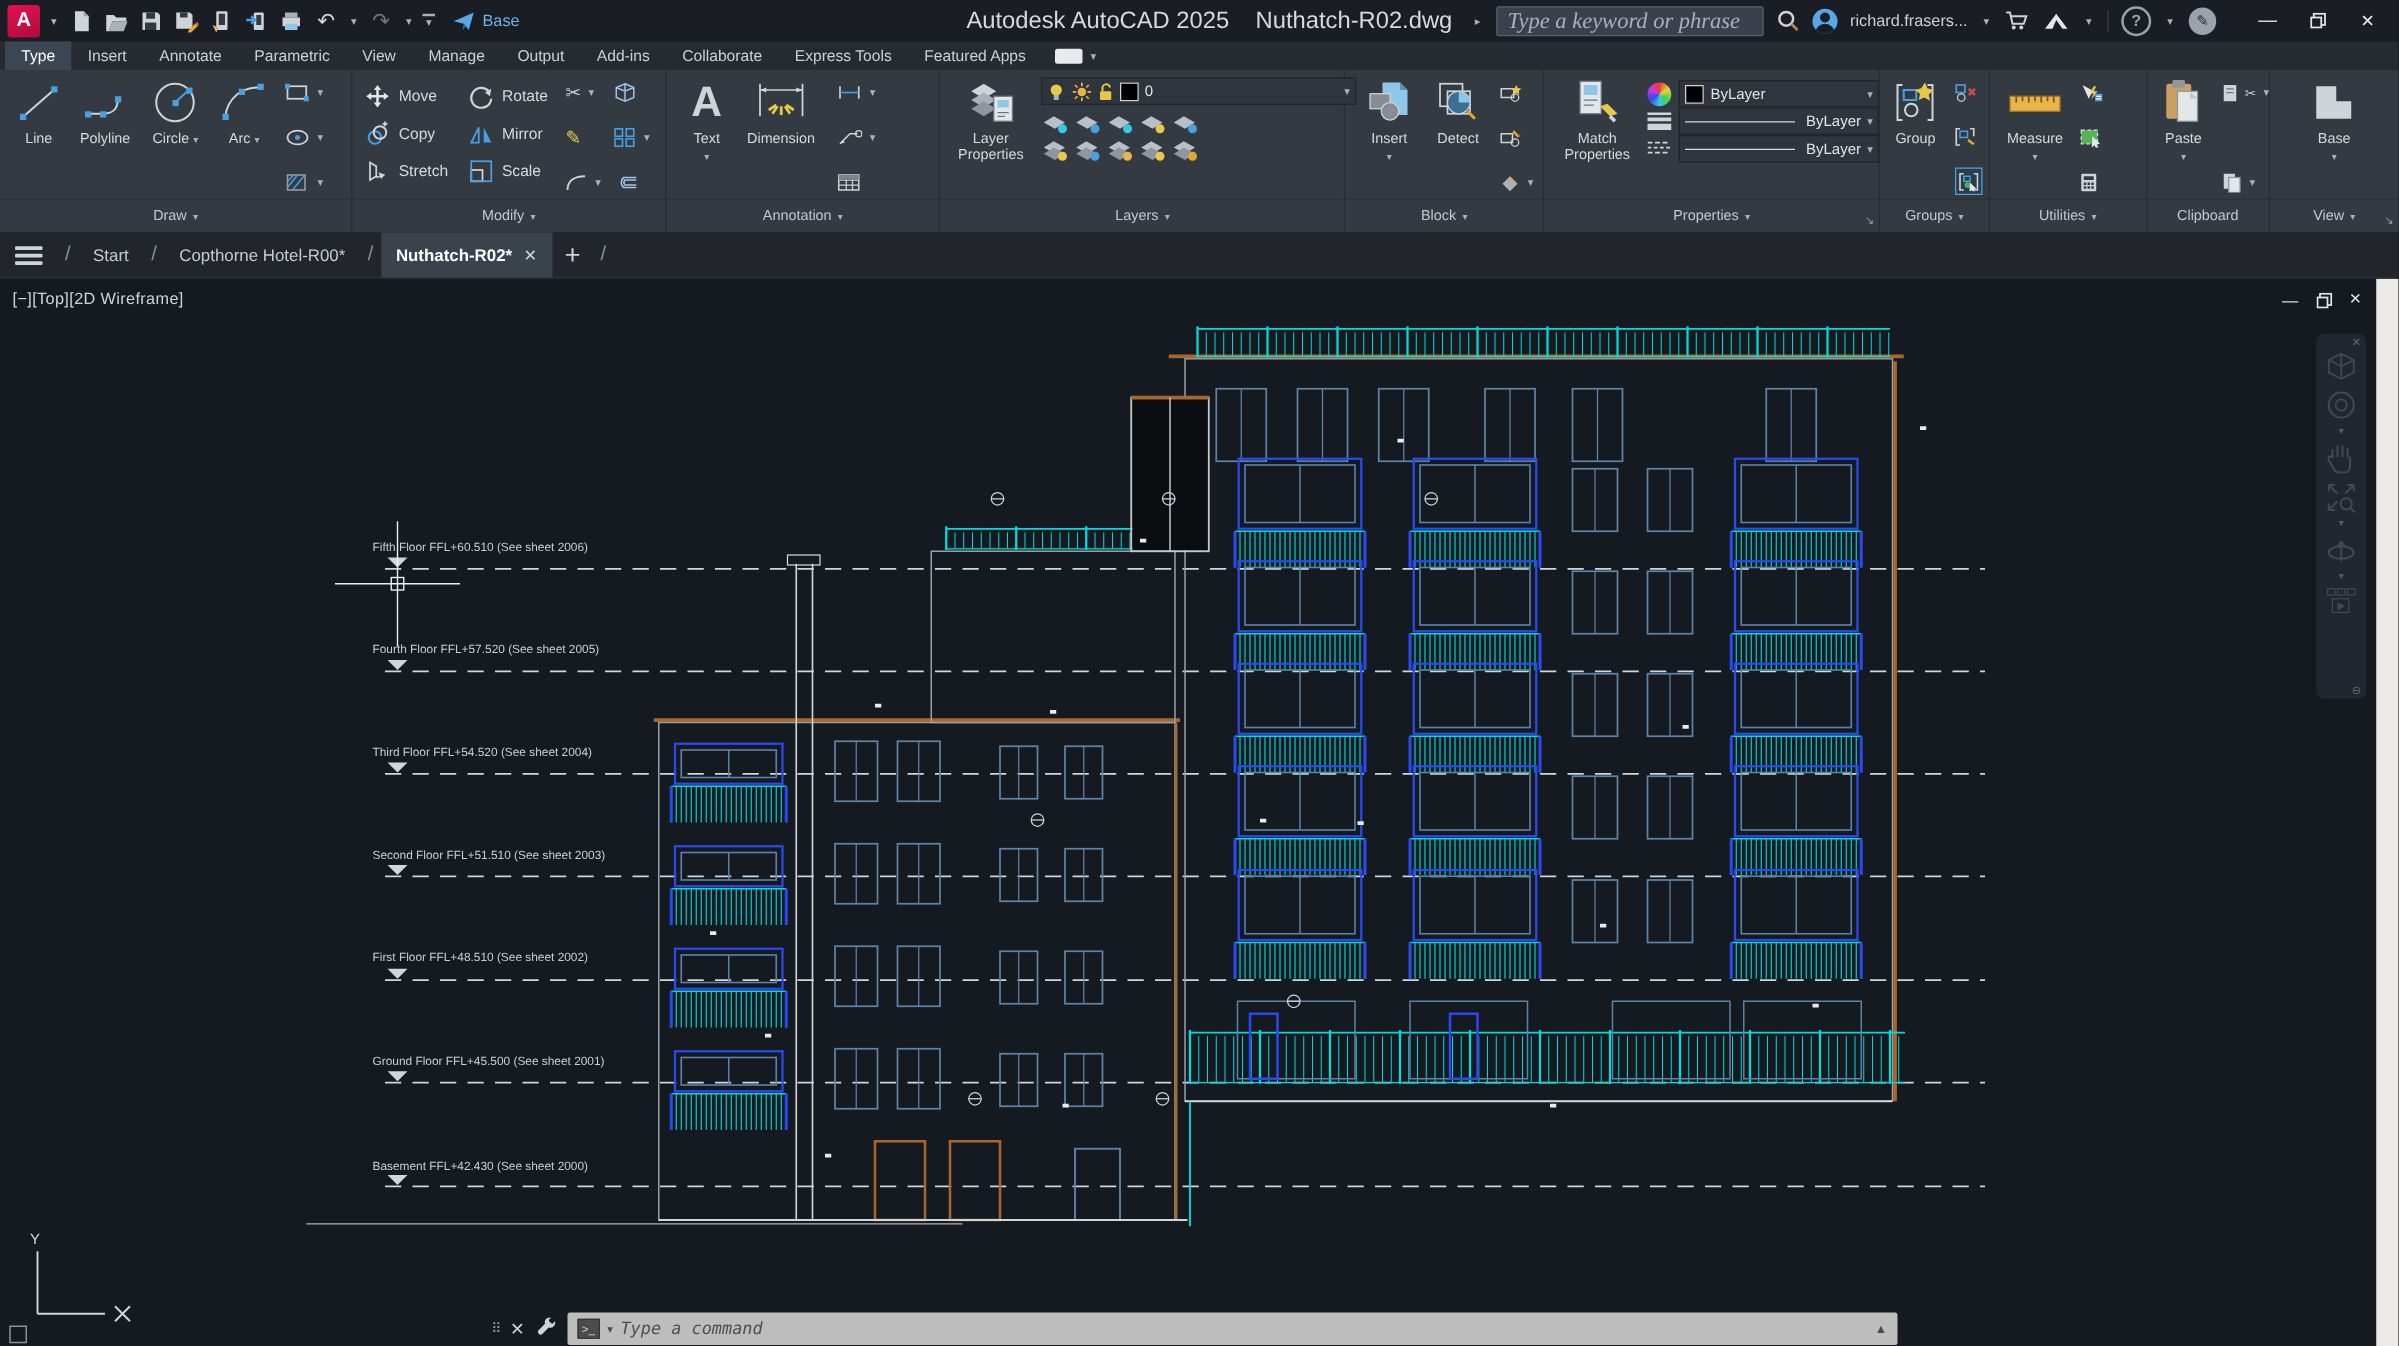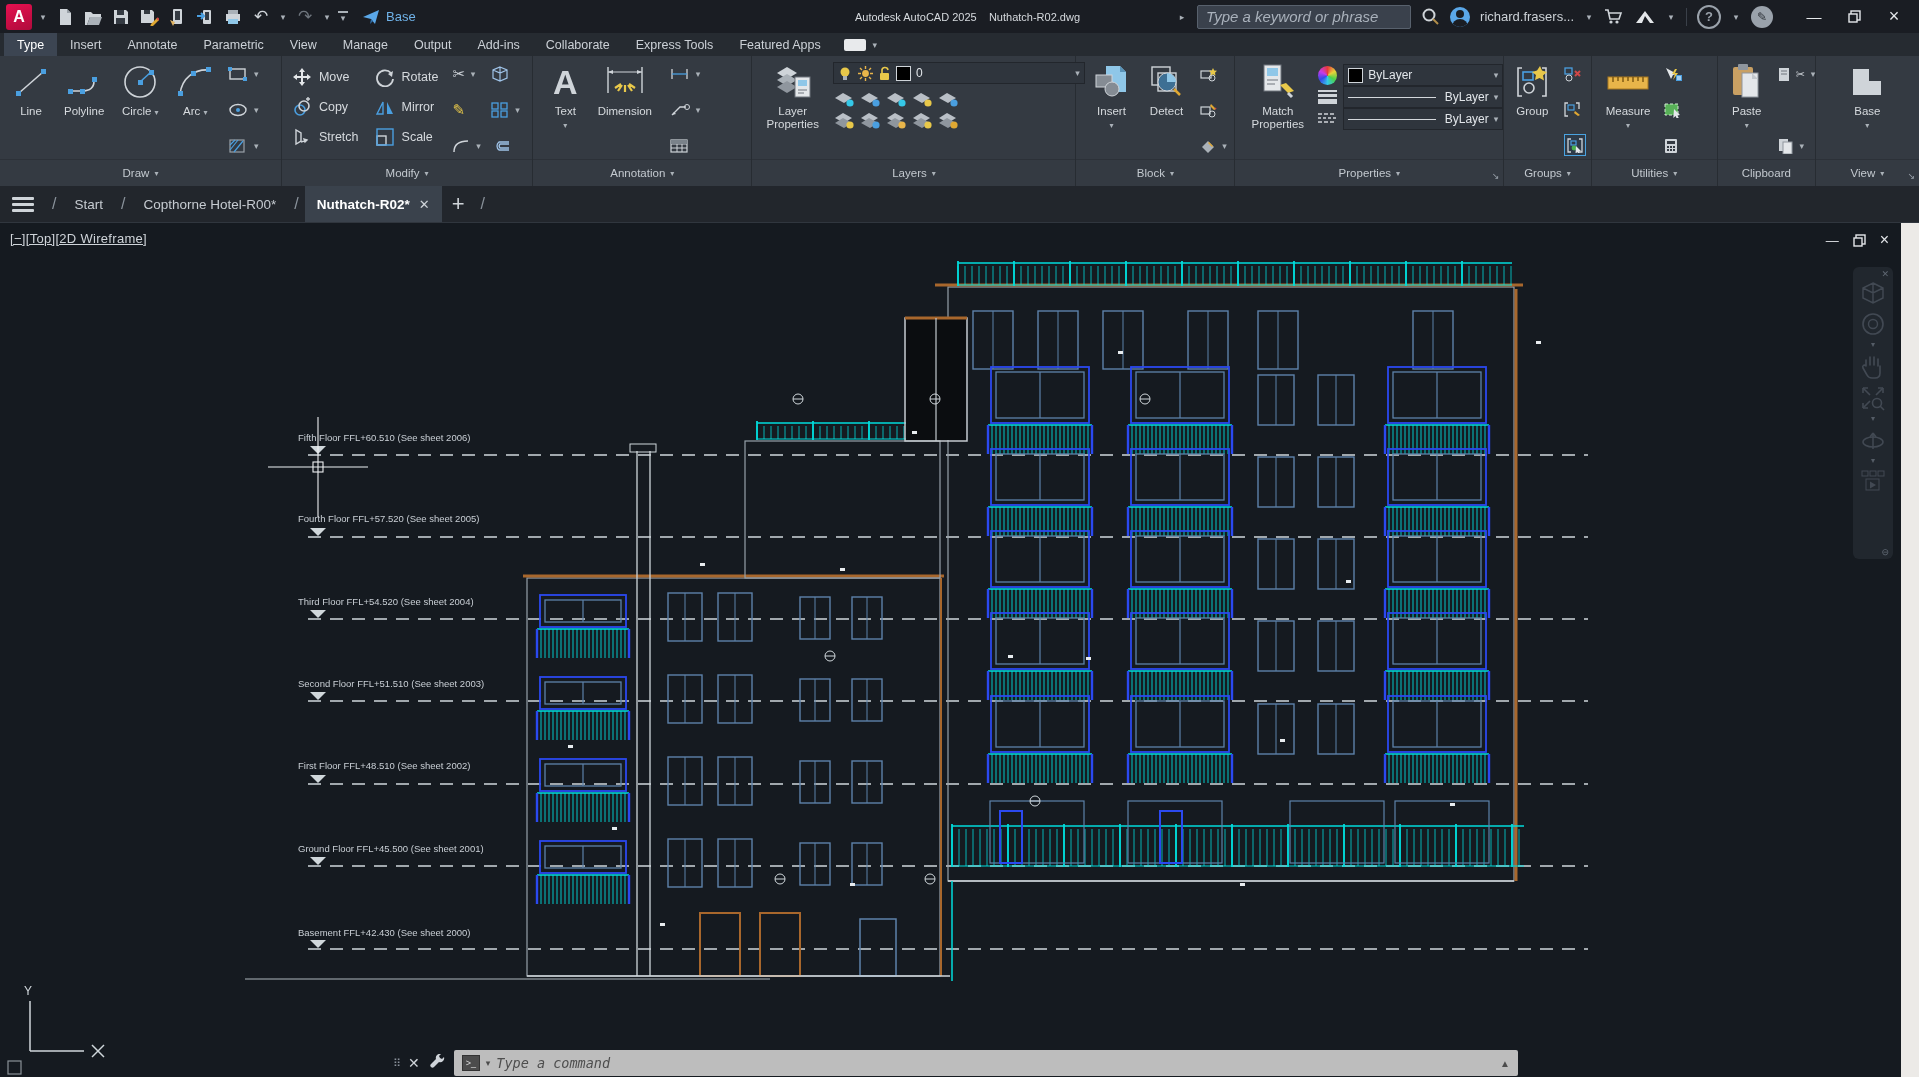--- a/index.html
+++ b/index.html
@@ -9,25 +9,25 @@
 
   
   .titlebar{height:33px;background:#1a1d23;display:flex;align-items:center;position:relative;}
   .qat{display:flex;align-items:center;gap:6px;padding-left:6px;}
   .alogo{width:26px;height:26px;background:linear-gradient(160deg,#e51050,#b00b3c);border-radius:3px;
          color:#fff;font-weight:bold;font-size:16px;display:flex;align-items:center;justify-content:center;}
   .qbtn{width:22px;height:22px;display:flex;align-items:center;justify-content:center;color:#c9ced4;}
   .qbtn svg{display:block}
   .caret{color:#aab1b8;font-size:9px;width:10px;text-align:center;}
   .share{display:flex;align-items:center;gap:6px;color:#6fb2e8;font-size:13px;margin-left:8px;}
-  .apptitle{position:absolute;left:16px;right:0;text-align:center;font-size:11px;color:#d6dade;pointer-events:none;}
+  .apptitle{position:absolute;left:16px;right:0;text-align:center;font-size:19px;color:#d6dade;pointer-events:none;}
   .apptitle span{pointer-events:auto}
   .tb-right{margin-left:auto;display:flex;align-items:center;gap:10px;padding-right:10px;}
   .searchbox{width:196px;height:22px;background:#3a414c;border:1px solid #58616d;border-radius:2px;
-             color:#f9a8d4;font-style:italic;font-size:15px;padding:0 8px;font-family:Liberation Sans, sans-serif;}
+             color:#f9a8d4;font-style:italic;font-size:18px;padding:0 8px;font-family:Liberation Serif, serif;}
   .searchbox::placeholder{color:#a9b1bb;}
   .usericon{width:20px;height:20px;border-radius:50%;position:relative;overflow:hidden;background:#5aa7e8;}
   .usericon::before{content:"";position:absolute;left:6px;top:3px;width:8px;height:8px;border-radius:50%;background:#1a1d23;}
   .usericon::after{content:"";position:absolute;left:2px;top:12px;width:16px;height:10px;border-radius:8px 8px 0 0;background:#1a1d23;}
   .username{color:#ccd1d6;font-size:13px;}
   .helpcircle{width:20px;height:20px;border:2px solid #9aa2ab;border-radius:50%;color:#9aa2ab;
               font-weight:bold;display:flex;align-items:center;justify-content:center;font-size:13px;}
   .pencircle{width:22px;height:22px;border-radius:50%;background:#9aa2ab;color:#2a2e34;
              display:flex;align-items:center;justify-content:center;font-size:12px;}
   .sep-v{width:1px;height:18px;background:#3a4049;}
@@ -73,21 +73,21 @@
   .ft-menu{width:46px;display:flex;align-items:center;justify-content:center;}
   .burger div{width:22px;height:3px;background:#cfd4d9;margin:3px 0;border-radius:1px;}
   .ft-slash{color:#8a929b;display:flex;align-items:center;font-size:16px;padding:0 6px;}
   .ftab{display:flex;align-items:center;padding:0 12px;font-size:13.5px;color:#c6cbd1;gap:9px;}
   .ftab.active{background:#3a424c;color:#fff;font-weight:bold;}
   .ftab .x{font-weight:normal;color:#cfd4d9;font-size:13px;}
   .ft-plus{display:flex;align-items:center;color:#cfd4d9;font-size:22px;padding:0 10px;}
 
   
   .draw-area{position:relative;width:1919px;height:855px;background:#151a20;overflow:hidden;}
-  .vplabel{position:absolute;left:10px;top:8px;font-size:13px;color:#cfd4d9;letter-spacing:.3px;text-decoration:underline;}
+  .vplabel{position:absolute;left:10px;top:8px;font-size:13px;color:#cfd4d9;letter-spacing:.3px;}
   .vpctrl{position:absolute;top:8px;right:30px;display:flex;gap:14px;color:#e4e7ea;font-size:13px;align-items:center;}
   .rstrip{position:absolute;right:0;top:0;width:18px;height:855px;background:#eceae7;}
   .navbar{position:absolute;right:26px;top:44px;width:40px;height:292px;border-radius:6px;
           background:rgba(150,160,175,0.10);display:flex;flex-direction:column;align-items:center;
           padding-top:14px;box-sizing:border-box;gap:6px;}
   .navbar svg{opacity:.45;}
   .navx{position:absolute;top:2px;right:4px;color:#7a8390;font-size:9px;opacity:.7;}
   .navminus{position:absolute;bottom:2px;right:4px;color:#7a8390;font-size:9px;opacity:.7;}
   .ndn{color:#77808c;font-size:8px;opacity:.6;line-height:4px;}
 

